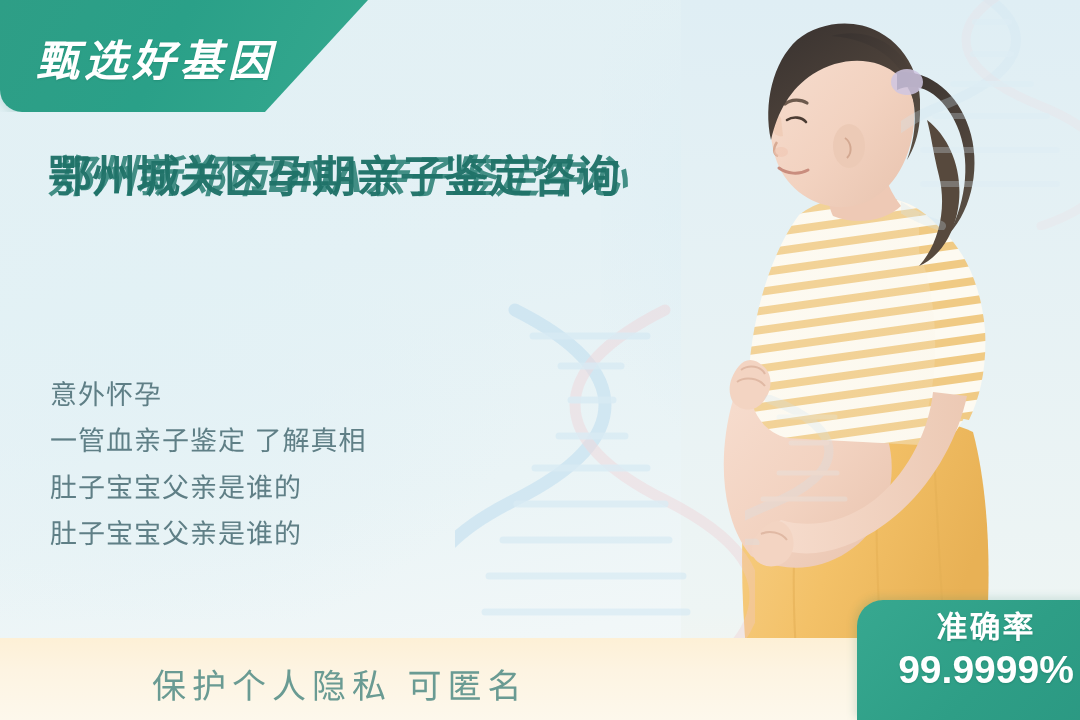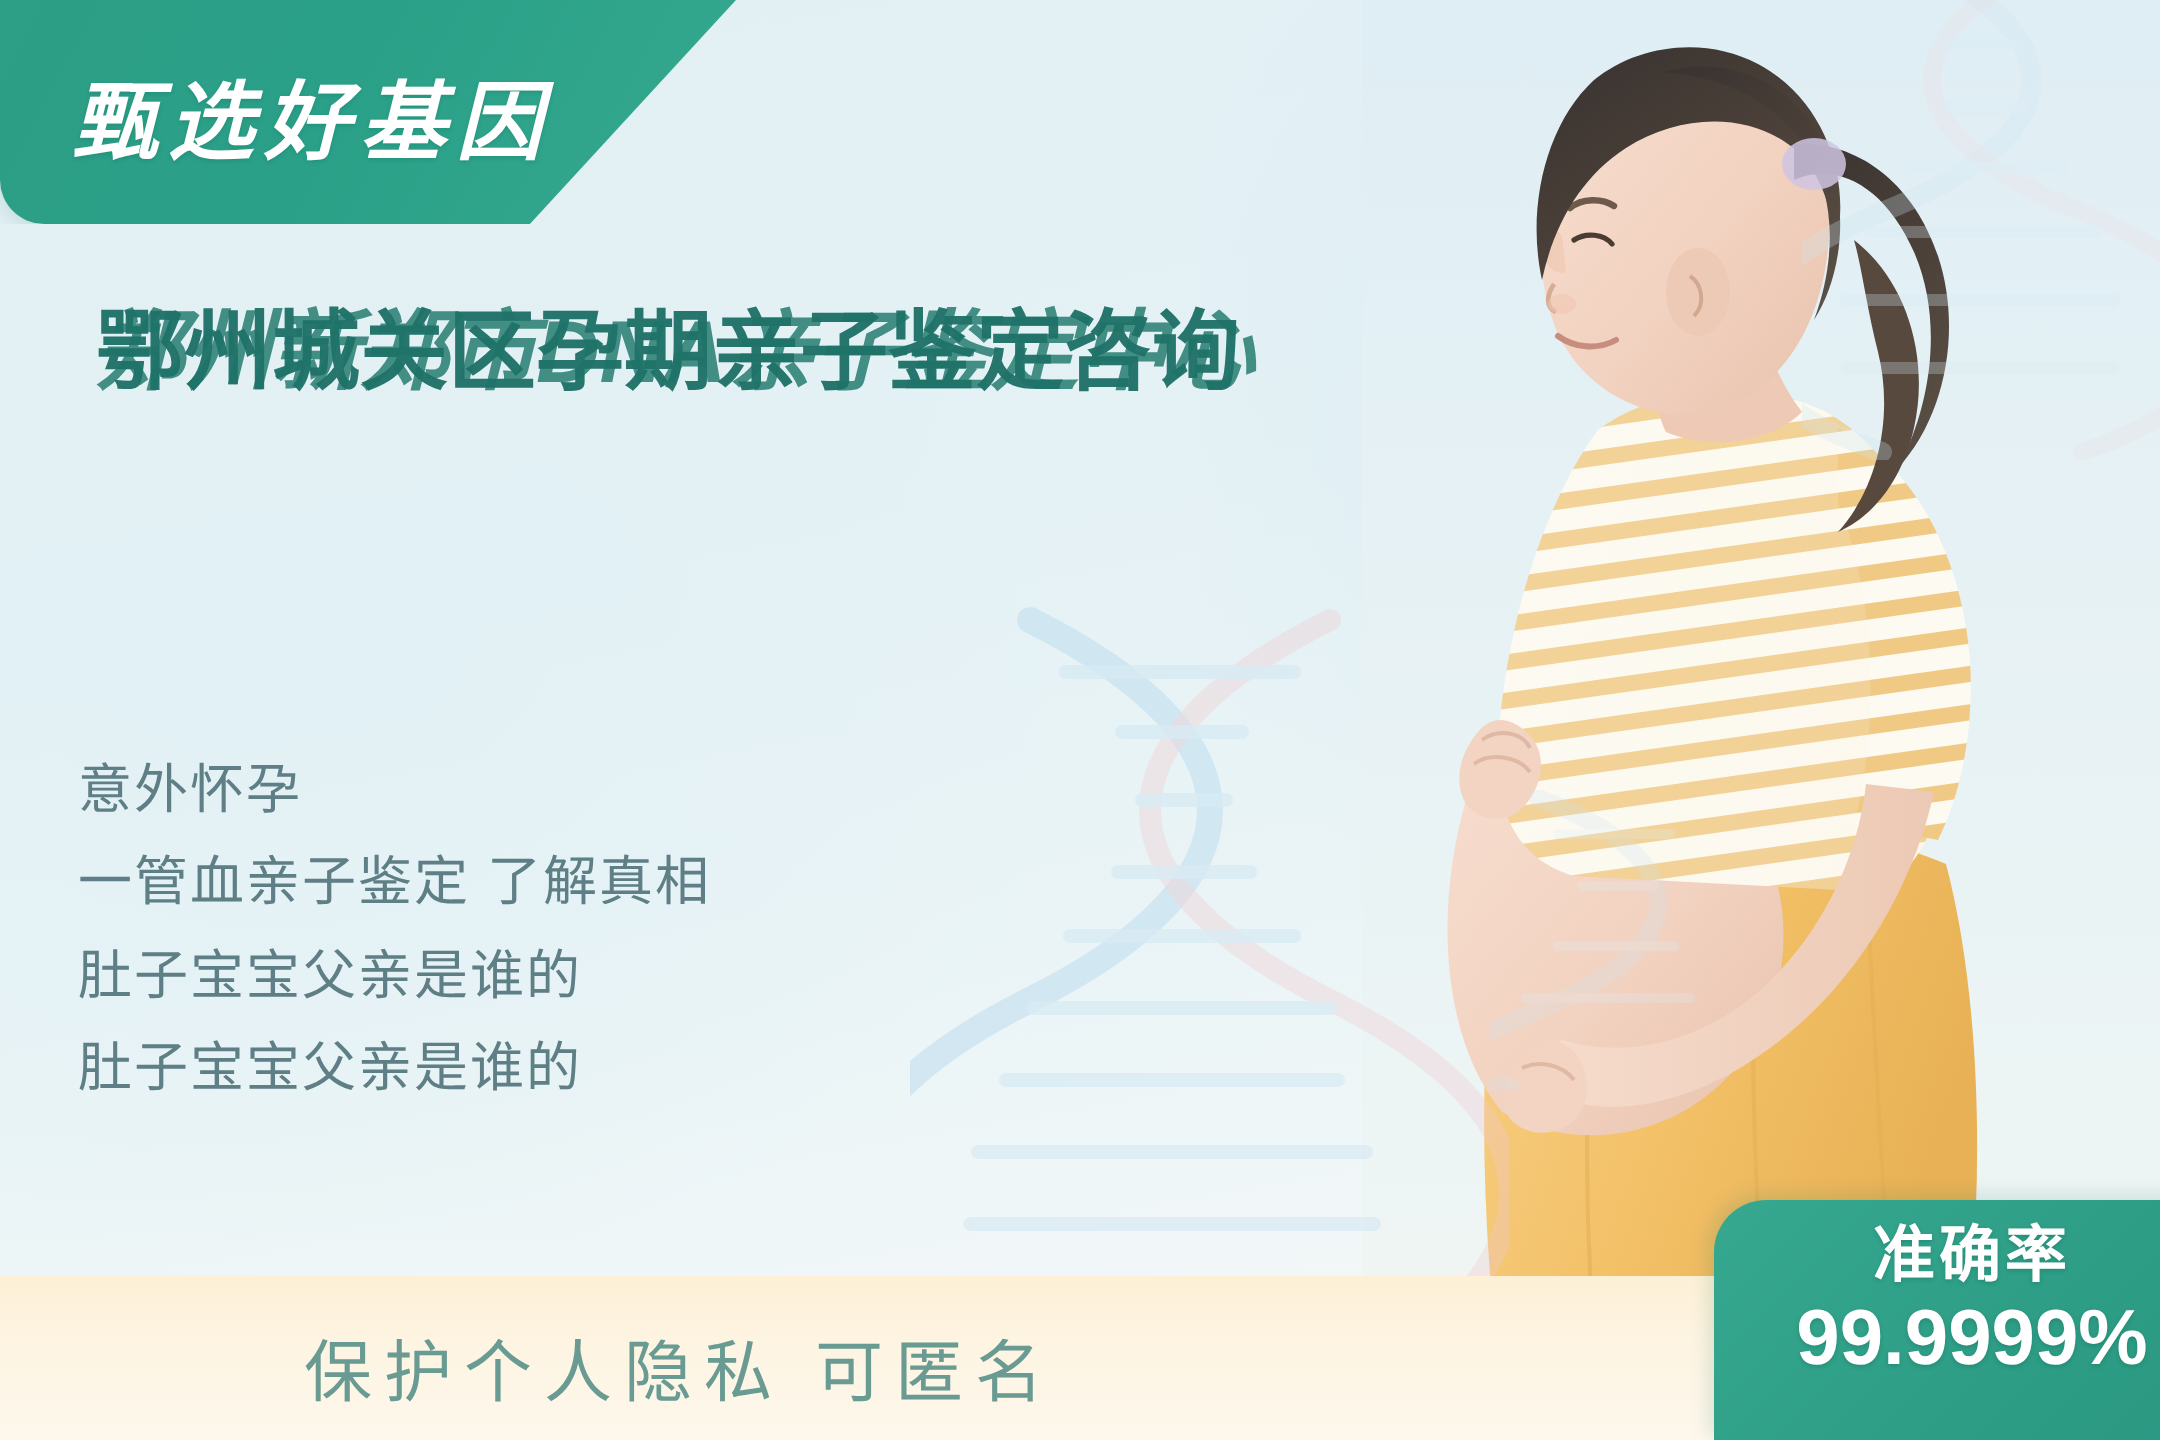--- a/index.html
+++ b/index.html
@@ -114,21 +114,21 @@
     letter-spacing: 0px;
     white-space: pre-wrap;
     word-break: break-all;
   }
   .headline-a { color: #1f7268; opacity: 0.96; }
   .headline-b { color: #2c8176; opacity: 0.88; font-style: italic; }
 
   
   .body-copy {
     position: absolute;
-    left: 39px;
+    left: 50px;
     top: 372px;
     width: 520px;
   }
   .body-line {
     font-size: 27px;
     line-height: 1.72;
     color: #5f7f86;
     font-weight: 400;
     letter-spacing: 1px;
     white-space: pre;

